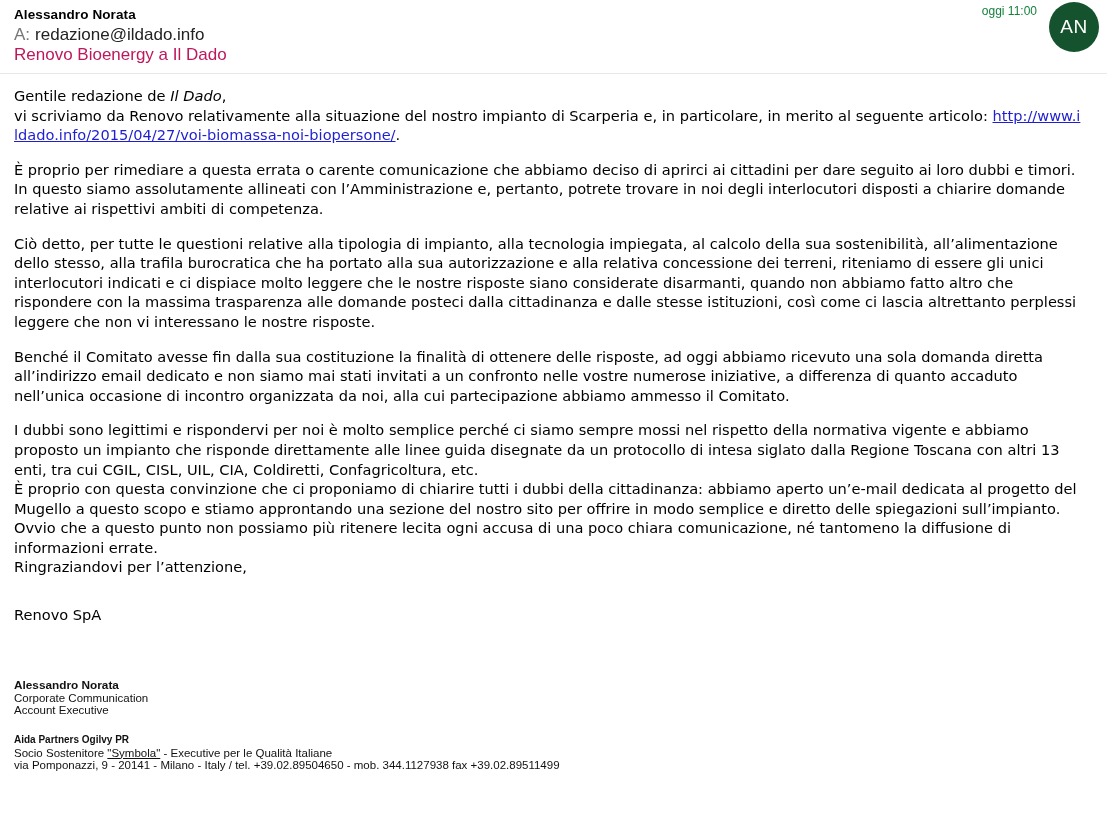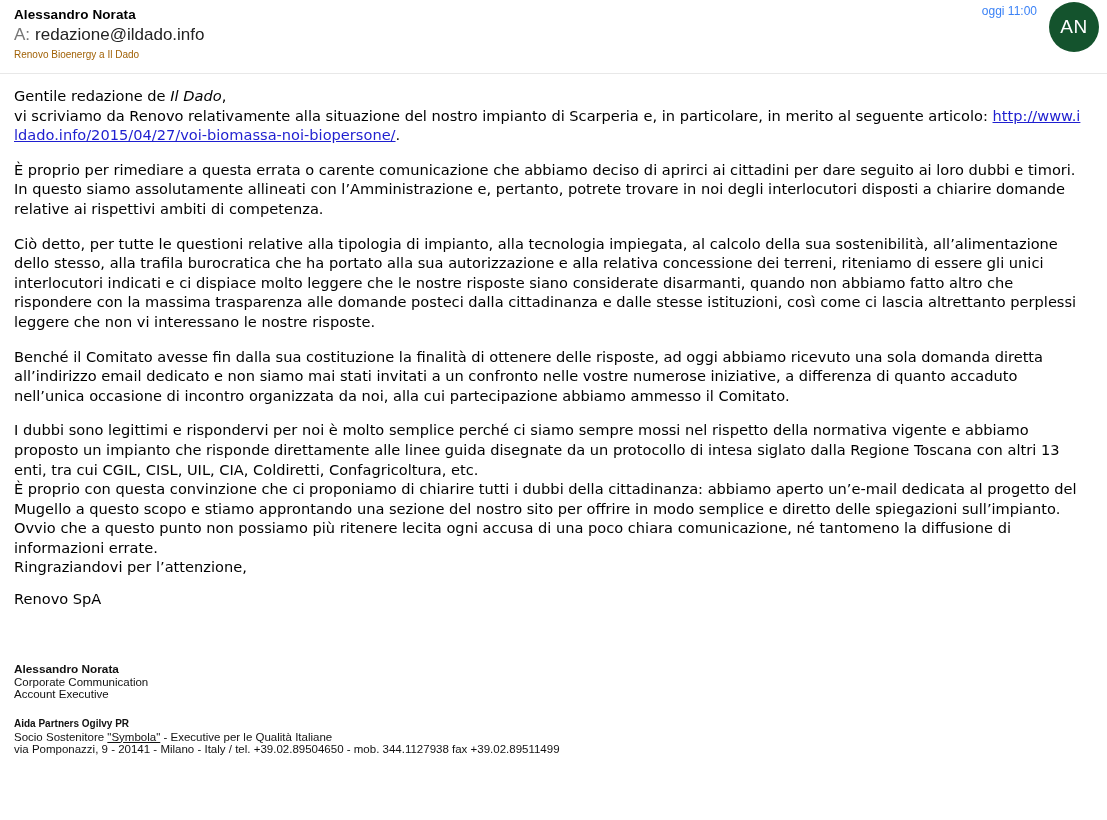--- a/index.html
+++ b/index.html
@@ -33,30 +33,30 @@
     font-size: 17px;
     line-height: 20px;
     color: #222;
   }
   .recipient-label {
     color: #777;
     display: inline-block;
     margin-right: 5px;
   }
   .subject-row {
-    font-size: 10px;
+    font-size: 17px;
     line-height: 20px;
-    color: #a16207;
+    color: #be185d;
   }
   .timestamp {
     position: absolute;
     right: 70px;
     top: 4px;
     font-size: 12px;
-    color: #3b82f6;
+    color: #15803d;
     margin-left: 9px;
   }
   .avatar {
     position: absolute;
     right: 8px;
     top: 2px;
     width: 50px;
     height: 50px;
     border-radius: 50%;
     background: #14532d;
@@ -140,21 +140,21 @@
 
   <div class="para">Benché il Comitato avesse fin dalla sua costituzione la finalità di ottenere delle risposte, ad oggi abbiamo ricevuto una sola domanda diretta all’indirizzo email dedicato e non siamo mai stati invitati a un confronto nelle vostre numerose iniziative, a differenza di quanto accaduto nell’unica occasione di incontro organizzata da noi, alla cui partecipazione abbiamo ammesso il Comitato.</div>
 
   <div class="para tight">
     <span class="line">I dubbi sono legittimi e rispondervi per noi è molto semplice perché ci siamo sempre mossi nel rispetto della normativa vigente e abbiamo proposto un impianto che risponde direttamente alle linee guida disegnate da un protocollo di intesa siglato dalla Regione Toscana con altri 13 enti, tra cui CGIL, CISL, UIL, CIA, Coldiretti, Confagricoltura, etc.</span>
     <span class="line">È proprio con questa convinzione che ci proponiamo di chiarire tutti i dubbi della cittadinanza: abbiamo aperto un’e-mail dedicata al progetto del Mugello a questo scopo e stiamo approntando una sezione del nostro sito per offrire in modo semplice e diretto delle spiegazioni sull’impianto.</span>
     <span class="line">Ovvio che a questo punto non possiamo più ritenere lecita ogni accusa di una poco chiara comunicazione, né tantomeno la diffusione di informazioni errate.</span>
     <span class="line">Ringraziandovi per l’attenzione,</span>
   </div>
 
-  <div class="para" style="margin-top:12px;">Renovo SpA</div>
+  <div class="para" style="margin-top:28px;">Renovo SpA</div>
 </div>
 
 <div class="signature">
   <div style="height:39px;"></div>
   <div class="sig-name">Alessandro Norata</div>
   <div class="sig-line">Corporate Communication</div>
   <div class="sig-line">Account Executive</div>
   <div class="sig-gap"></div>
   <div class="sig-company">Aida Partners Ogilvy PR</div>
   <div class="sig-line"><span>Socio Sostenitore </span><span class="u">"Symbola"</span><span> - Executive per le Qualità Italiane</span></div>

